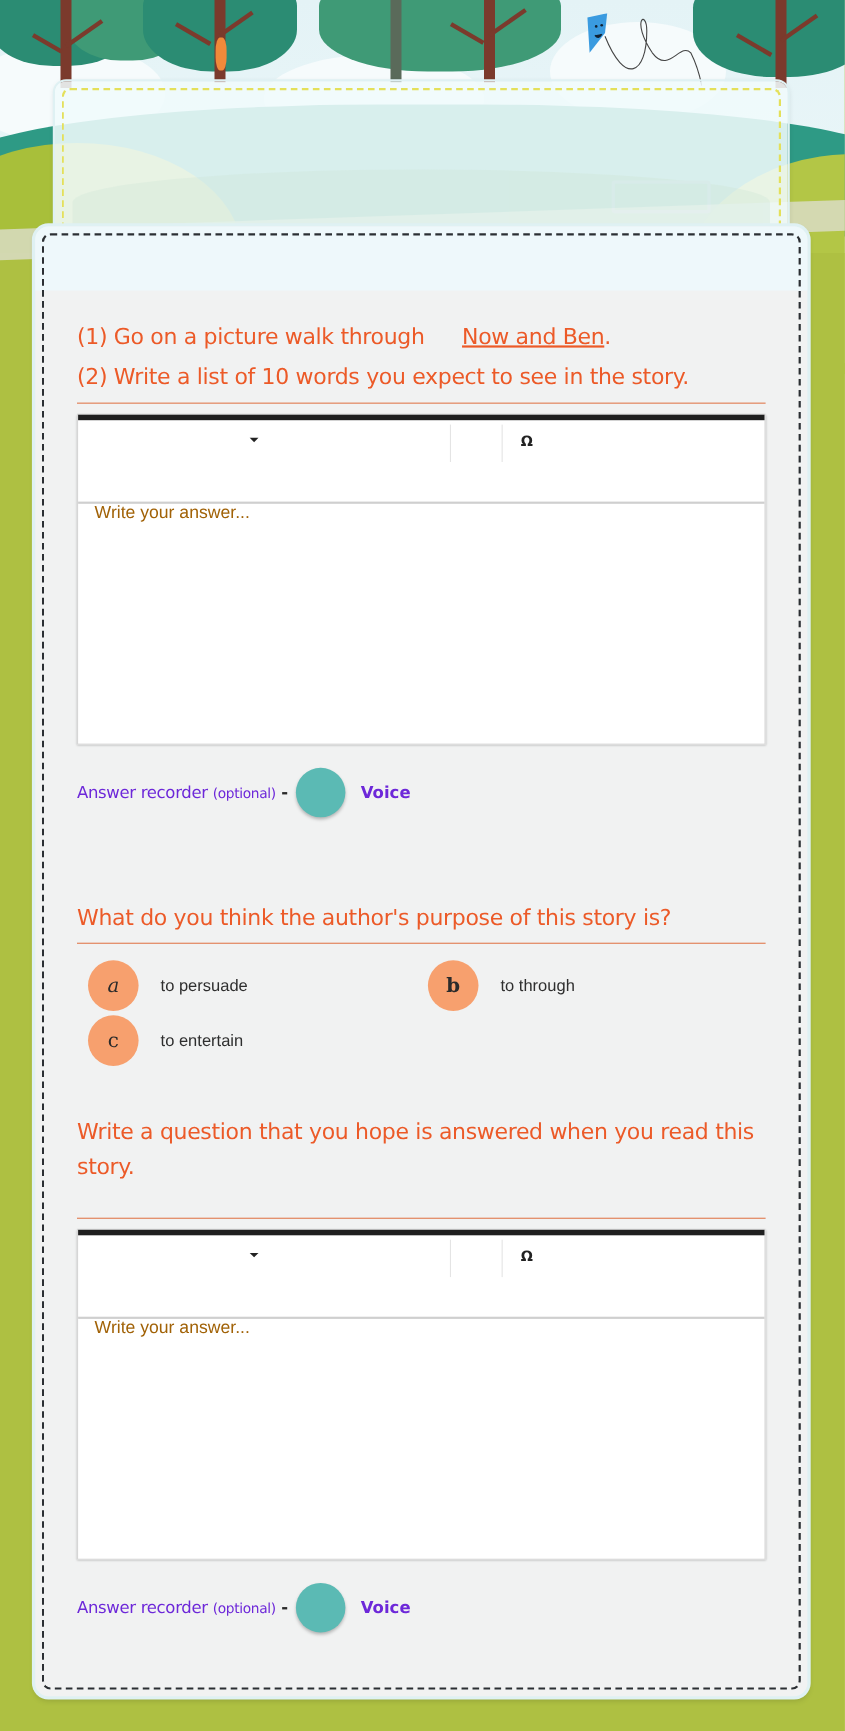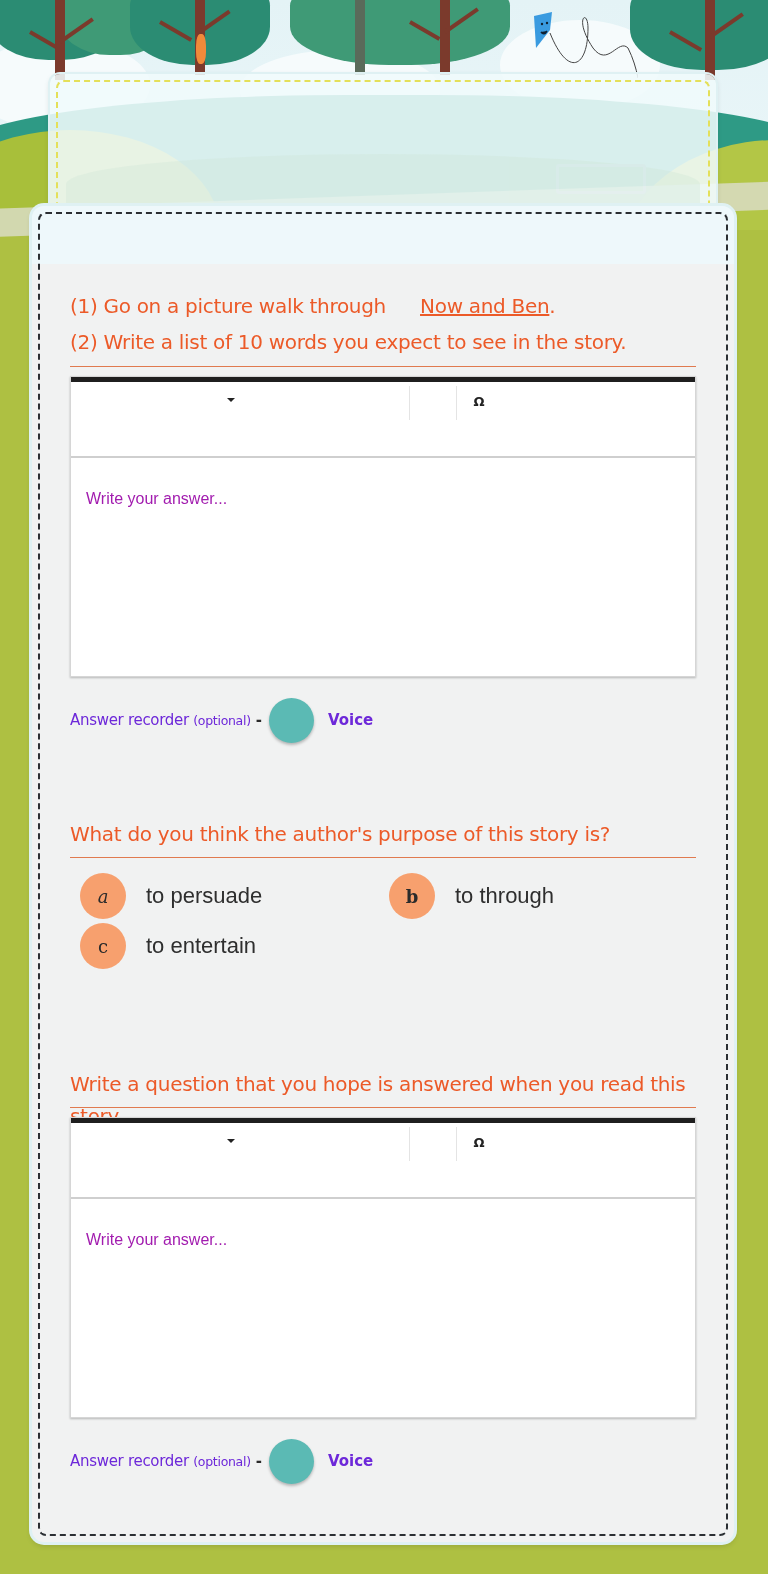--- a/index.html
+++ b/index.html
@@ -82,39 +82,39 @@
   .tb-dropdown { position: absolute; left: 0; top: 0; width: 340px; height: 36px; cursor: pointer; }
   .tb-caret { position: absolute; left: 156px; top: 16px; width: 0; height: 0;
               border-left: 4px solid transparent; border-right: 4px solid transparent;
               border-top: 4px solid #222; }
   .tb-sep { position: absolute; top: 4px; width: 1px; height: 34px; background: #e4e4e4; }
   .tb-btn-blank { position: absolute; left: 340px; top: 0; width: 46px; height: 36px; cursor: pointer; }
   .tb-omega { position: absolute; left: 396px; top: 8px; width: 24px; height: 24px;
               font-family: "DejaVu Sans", sans-serif; font-size: 13px; font-weight: bold;
               color: #222; text-align: center; line-height: 24px; cursor: pointer; }
   .answer-area {
-    height: 218px; padding: 32px 15px;
-    font-family: "Liberation Sans", sans-serif; font-size: 16px; color: #a21caf;
+    height: 218px; padding: 0 15px;
+    font-family: "Liberation Sans", sans-serif; font-size: 16px; color: #a16207;
   }
 
   
   .recorder { position: absolute; left: 70px; height: 46px; display: flex; align-items: center; }
   .rec-label { font-family: "DejaVu Sans", sans-serif; font-weight: normal; font-size: 15px; color: #6d28d9; letter-spacing: -0.3px; }
   .rec-opt { font-size: 12.5px; }
   .rec-dash { margin-left: 5px; font-family: "DejaVu Sans", sans-serif; font-weight: bold; font-size: 15px; color: #2a2a2a; }
   .rec-btn { width: 45px; height: 45px; border-radius: 50%; background: #5bbab4;
              margin-left: 7px; box-shadow: 0 2px 3px rgba(0,0,0,0.25); cursor: pointer; }
   .rec-voice { margin-left: 14px; font-family: "DejaVu Sans", sans-serif; font-weight: bold; font-size: 15px; color: #6d28d9; }
 
   
   .choice { position: absolute; display: flex; align-items: center; cursor: pointer; }
   .choice-bubble { width: 46px; height: 46px; border-radius: 50%; background: #f7a06e;
                    display: flex; align-items: center; justify-content: center;
                    font-family: "DejaVu Serif", serif; font-size: 18px; color: #2b2b2b; font-style: italic; }
-  .choice-text { margin-left: 20px; font-family: "Liberation Sans", sans-serif; font-size: 22px; color: #2e2e2e; }
+  .choice-text { margin-left: 20px; font-family: "Liberation Sans", sans-serif; font-size: 15px; color: #2e2e2e; }
 </style>
 </head>
 <body>
 
 <div class="scene">
   <div class="sky"></div>
   <div class="cloud" style="left:-30px;top:40px;width:180px;height:90px;"></div>
   <div class="cloud" style="left:240px;top:50px;width:200px;height:80px;"></div>
   <div class="cloud" style="left:500px;top:20px;width:160px;height:90px;"></div>
   <div class="hill-back"></div>
@@ -207,21 +207,21 @@
 </div>
 <div class="choice" style="left:389px;top:873px;">
   <span class="choice-bubble" style="font-style:normal;font-weight:bold;">b</span>
   <span class="choice-text">to through</span>
 </div>
 <div class="choice" style="left:80px;top:923px;">
   <span class="choice-bubble" style="font-style:normal;">c</span>
   <span class="choice-text">to entertain</span>
 </div>
 
-<div class="question" style="top:1068px;line-height:32px;">Write a question that you hope is answered when you read this story.</div>
+<div class="question" style="top:1012px;line-height:32px;">Write a question that you hope is answered when you read this story.</div>
 <div class="q-rule" style="top:1107px;"></div>
 
 <div class="editor" style="top:1117px;">
   <div class="editor-bar-top"></div>
   <div class="toolbar">
     <div class="tb-dropdown">
       <span class="tb-caret"></span>
     </div>
     <div class="tb-sep" style="left:338px;"></div>
     <div class="tb-btn-blank"></div>

